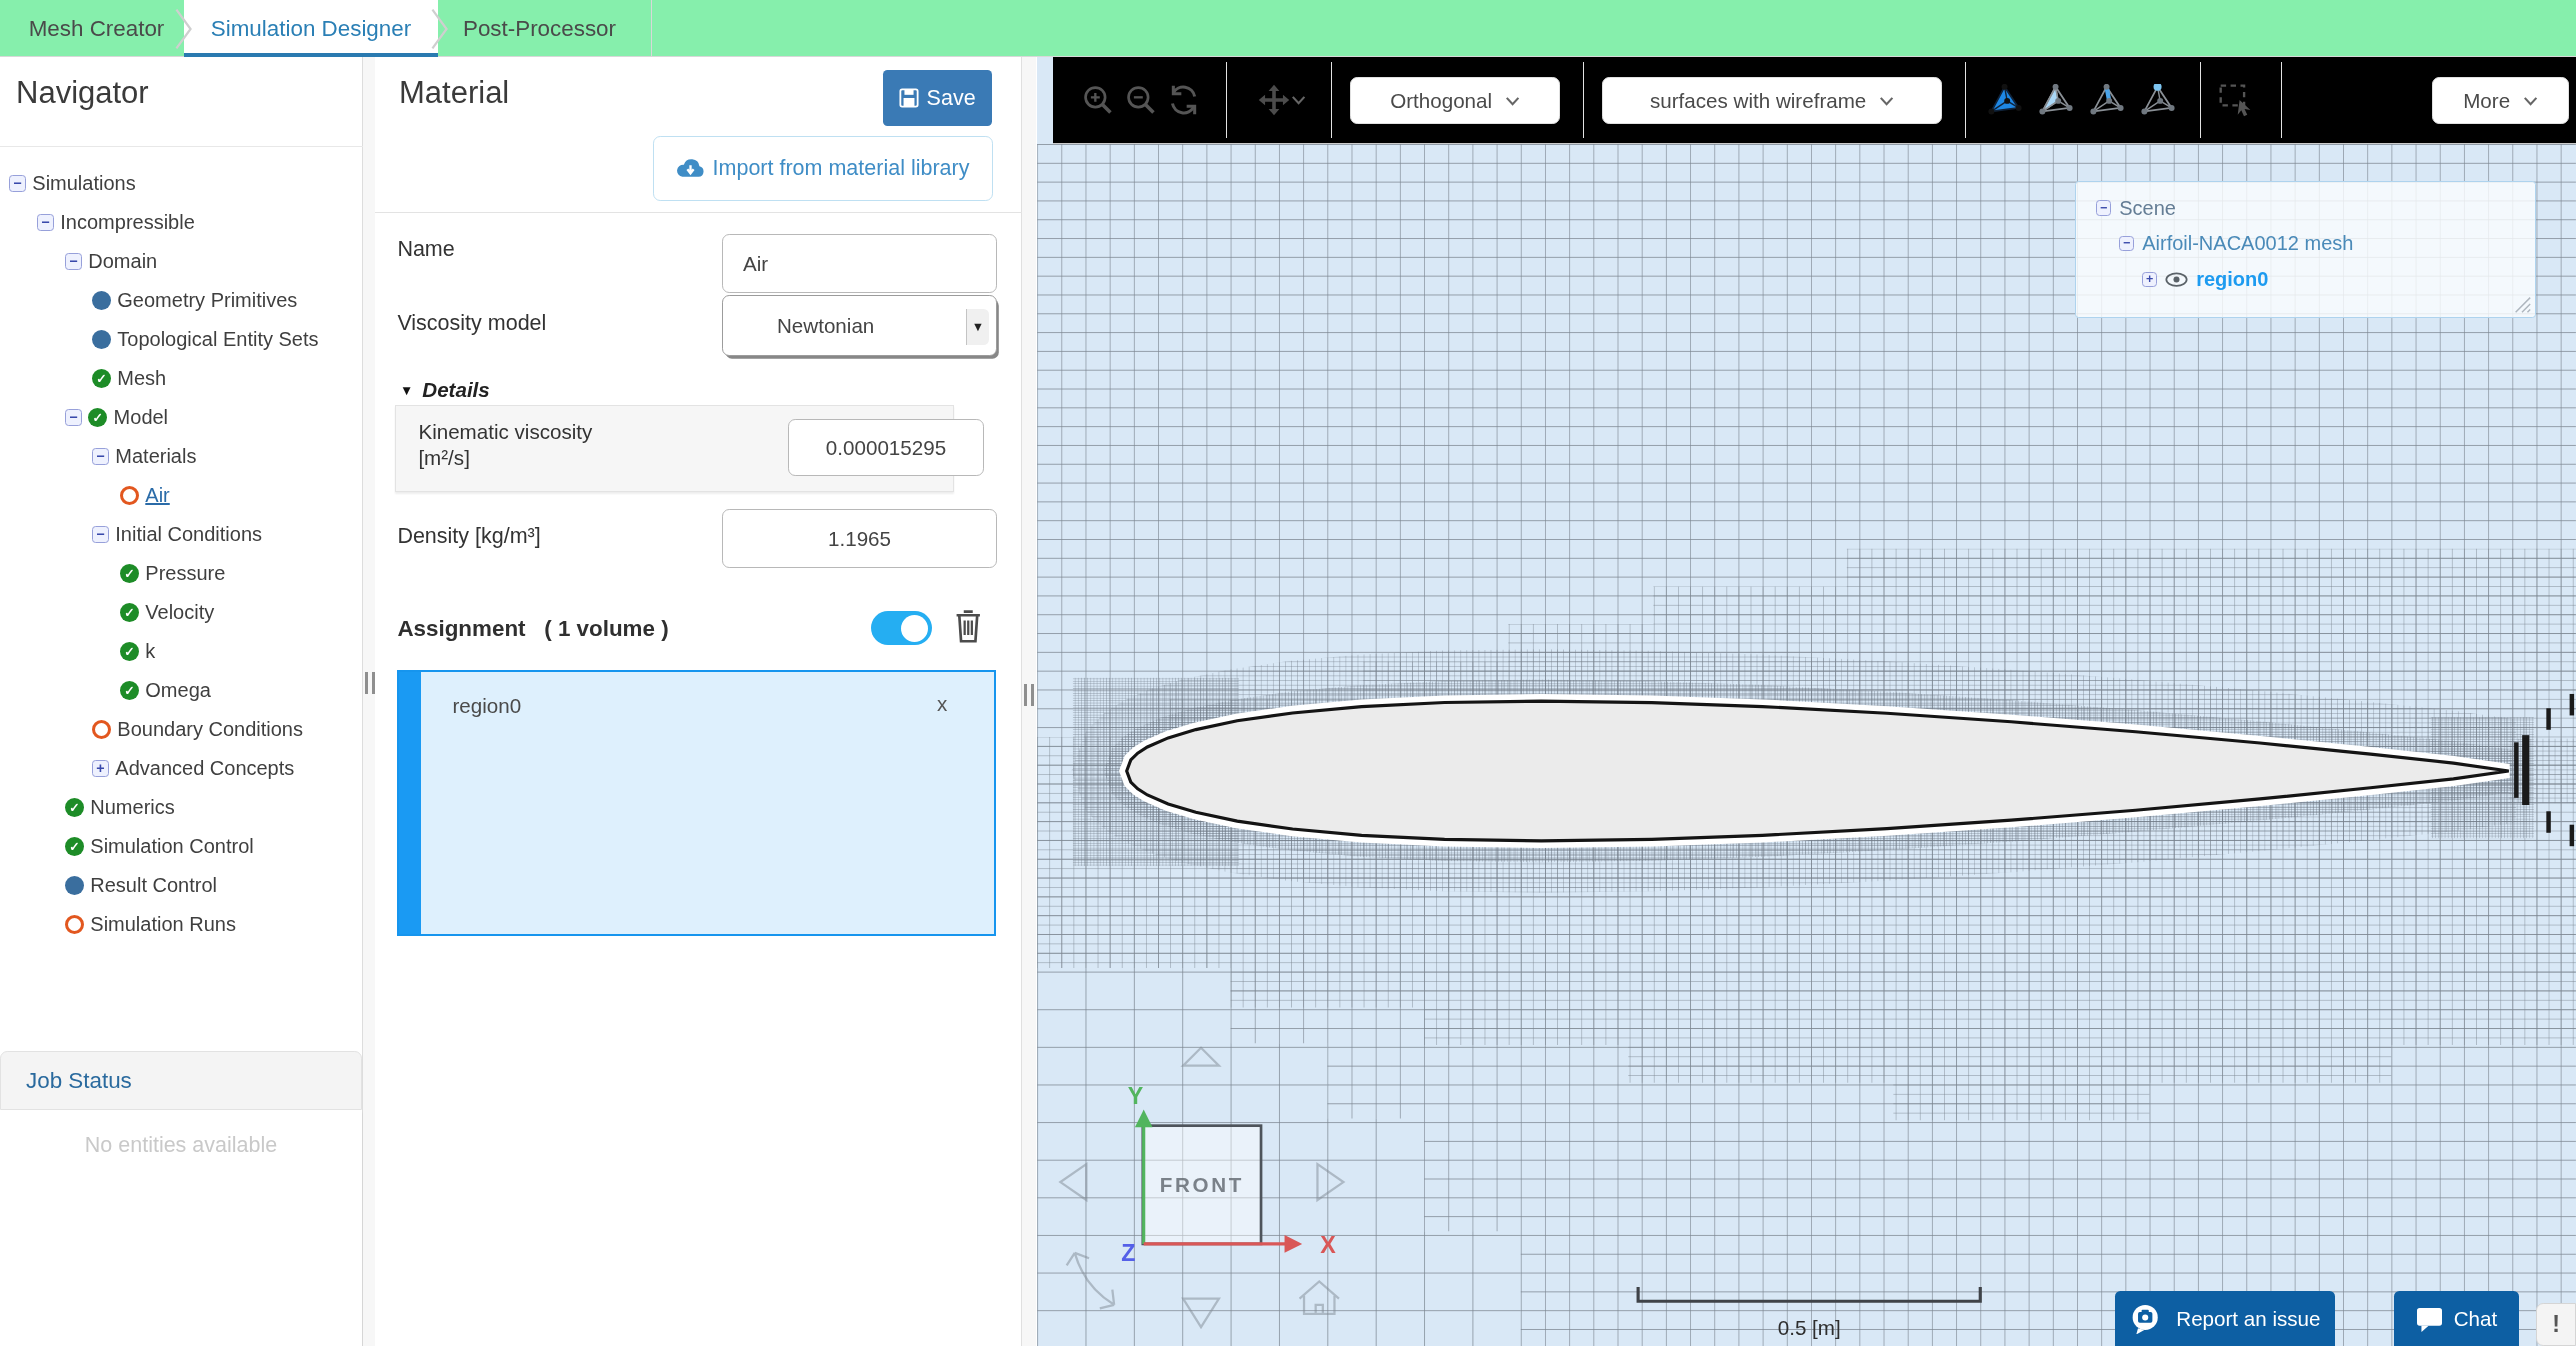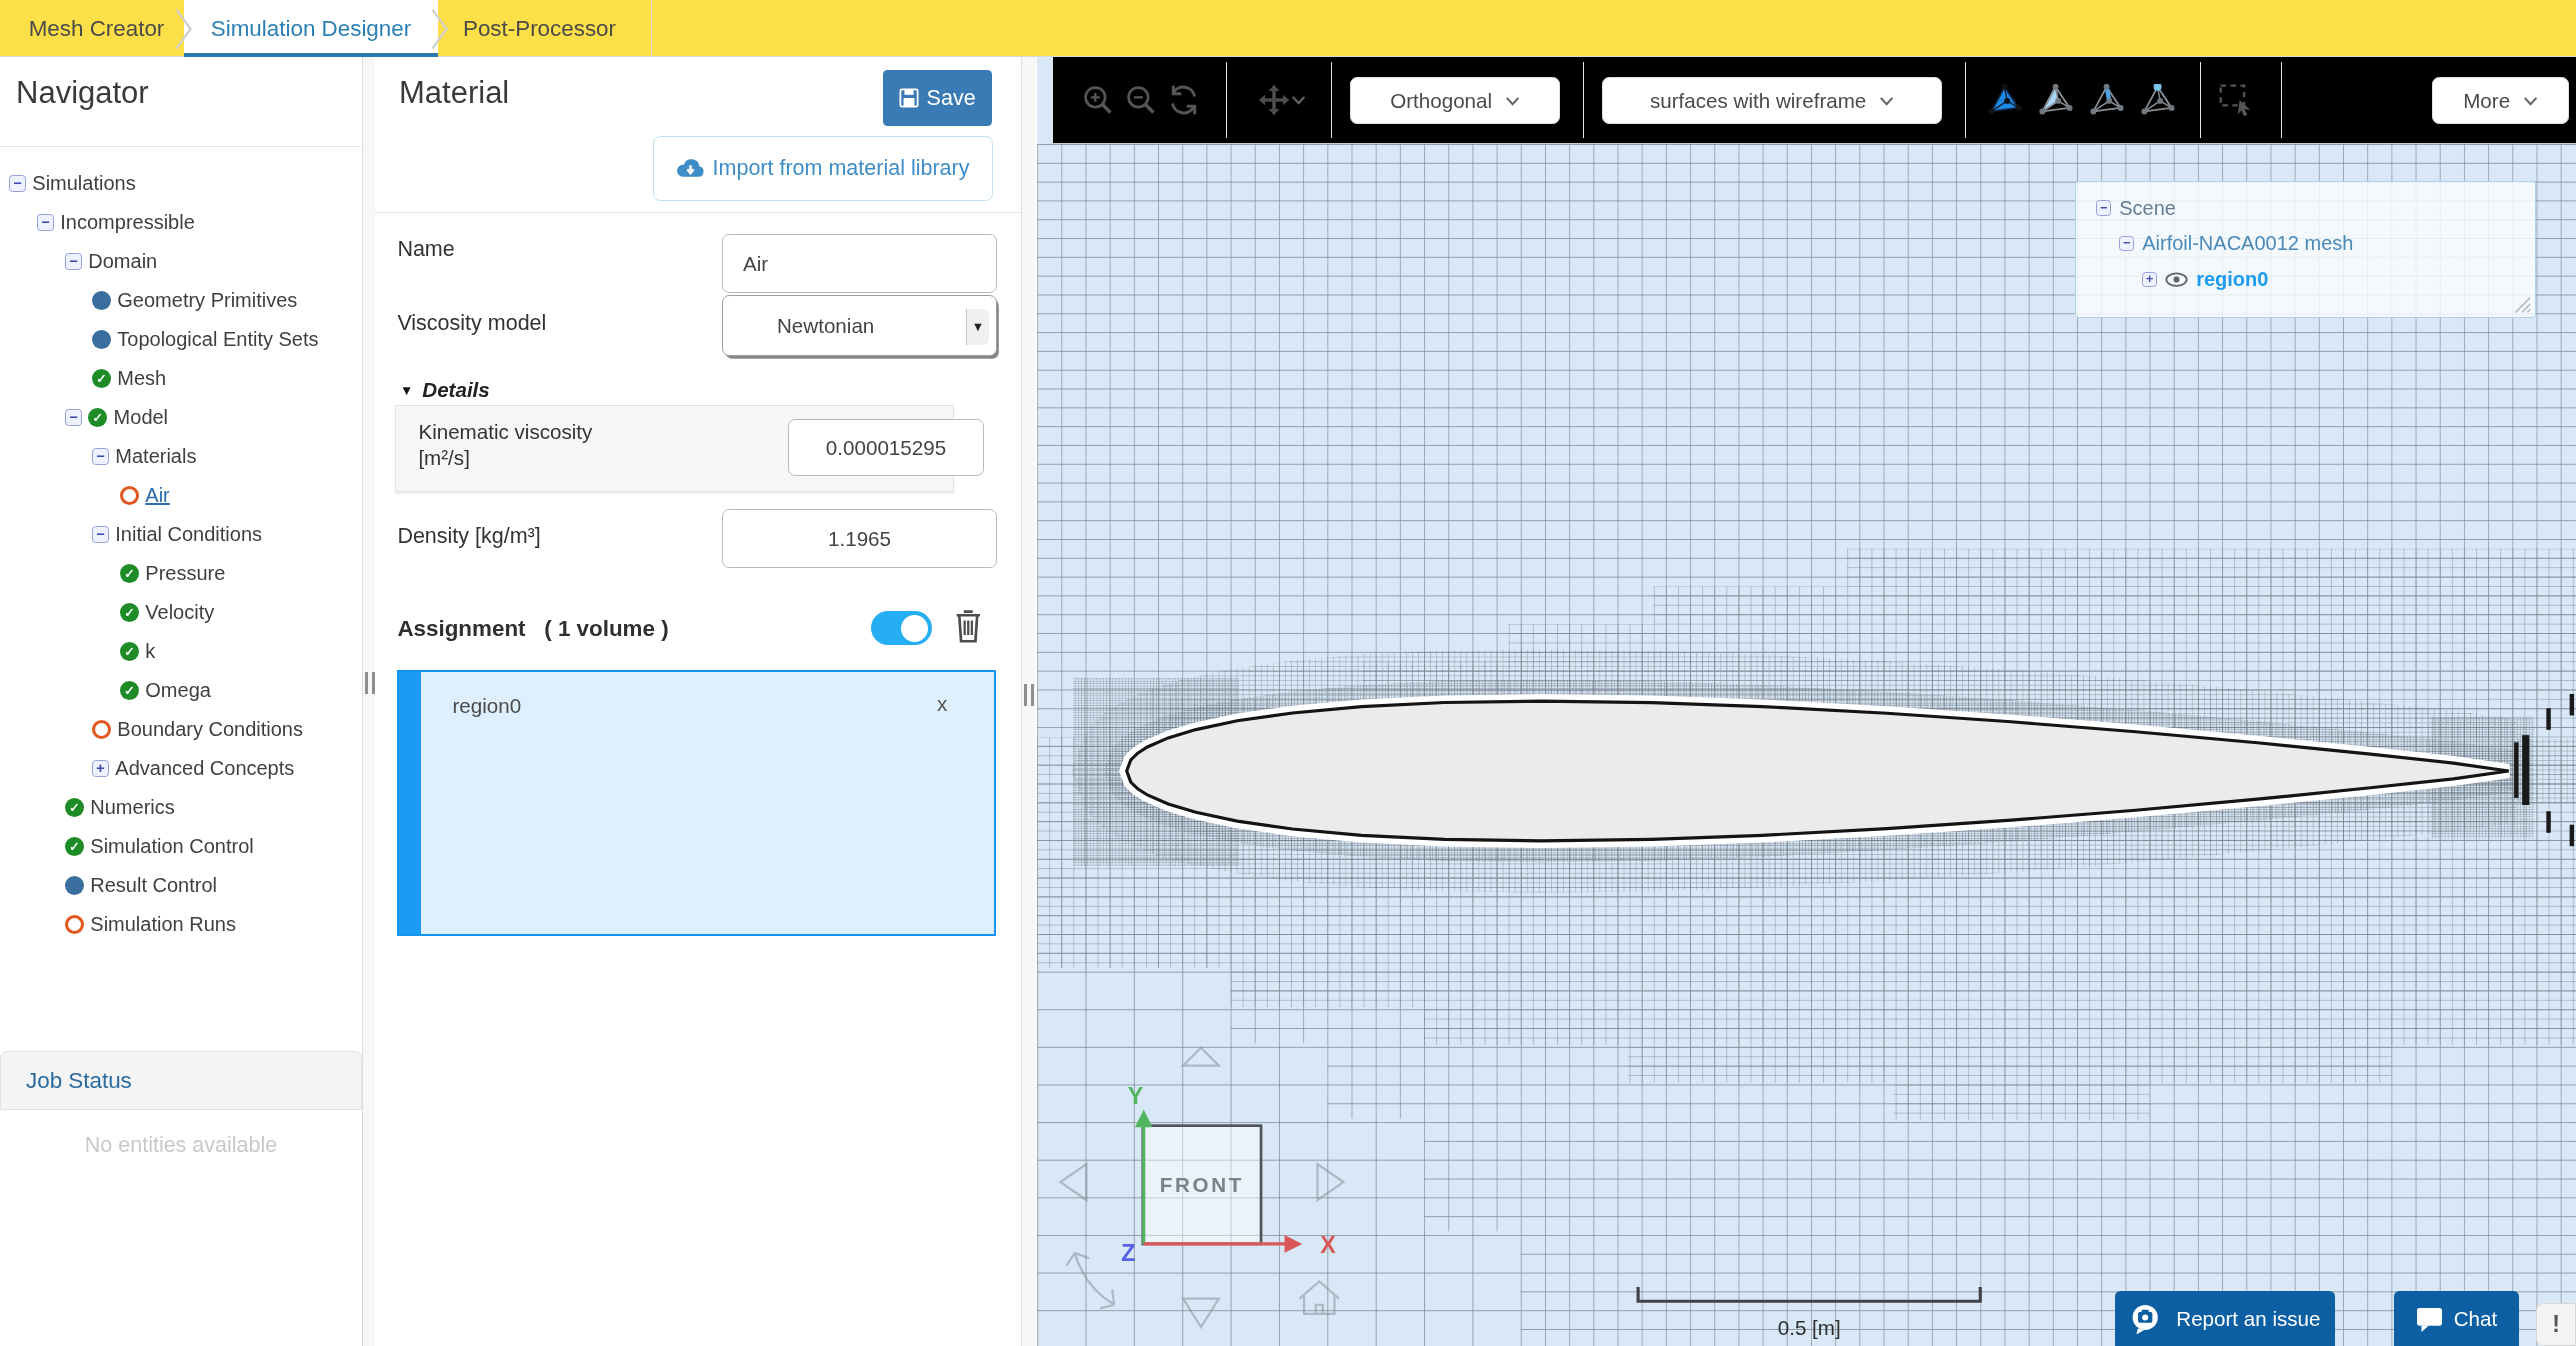--- a/index.html
+++ b/index.html
@@ -2,21 +2,21 @@
 <html style="font-size:14.3px"><head>
 <meta charset="utf-8">
 <style>
   * { margin:0; padding:0; box-sizing:border-box; }
   html,body { width:2576px; height:1347px; overflow:hidden; background:#fff;
     font-family:"Liberation Sans", sans-serif; color:#3a3a3a; }
   #app { position:relative; width:2576px; height:1347px; }
 
   
   #tabbar { position:absolute; left:0; top:0; width:2576px; height:57px;
-    background:#fde047; border-bottom:0.9px solid #d8d8d8; }
+    background:#86efac; border-bottom:0.9px solid #d8d8d8; }
   .tab { position:absolute; top:0; height:57px; display:flex; align-items:center;
     justify-content:center; font-size:22.4px; color:#4a4a4a; cursor:pointer; }
   #tab-active-bg { position:absolute; left:184px; top:0; width:254px; height:57px; background:#fff; }
   #tab-underline { position:absolute; left:184px; top:53px; width:254px; height:4.5px; background:#2a7ab0; }
   .tab-sep { position:absolute; top:3.6px; }
   #tab-endline { position:absolute; left:651px; top:0; width:0.9px; height:57px; background:#d8d8d8; }
   .divider-notch { position:absolute; left:355px; top:57px; width:23px; height:11.6px;
     background:#dcdcdc; border-radius:0 0 6.3px 6.3px; }
 
   

